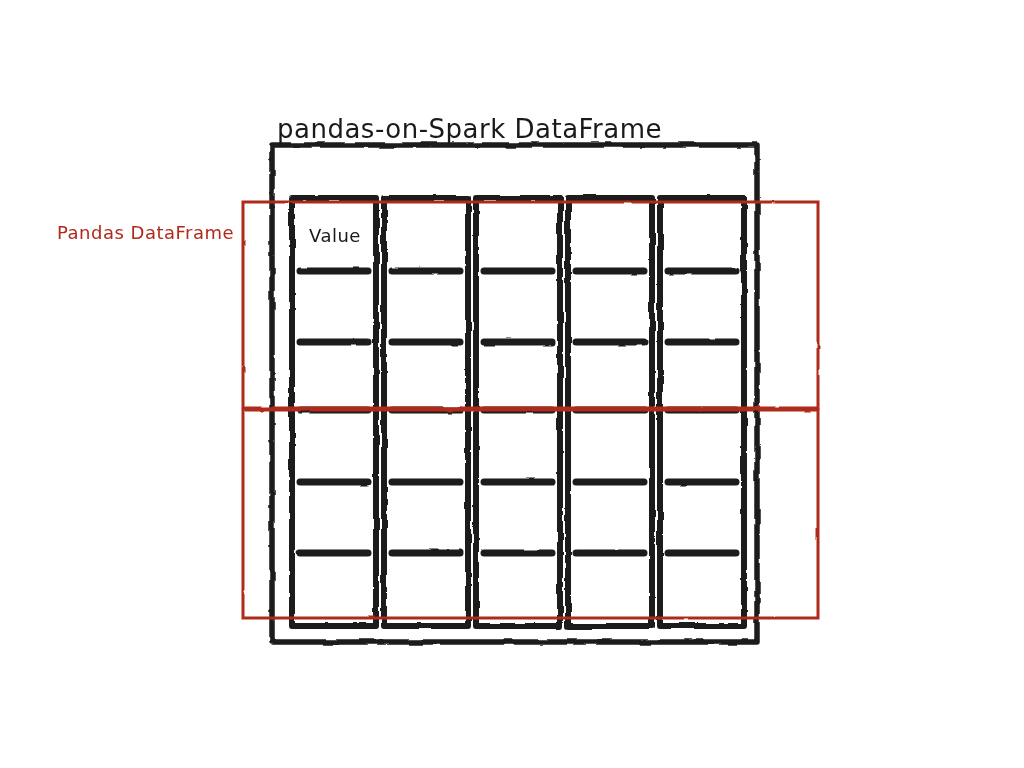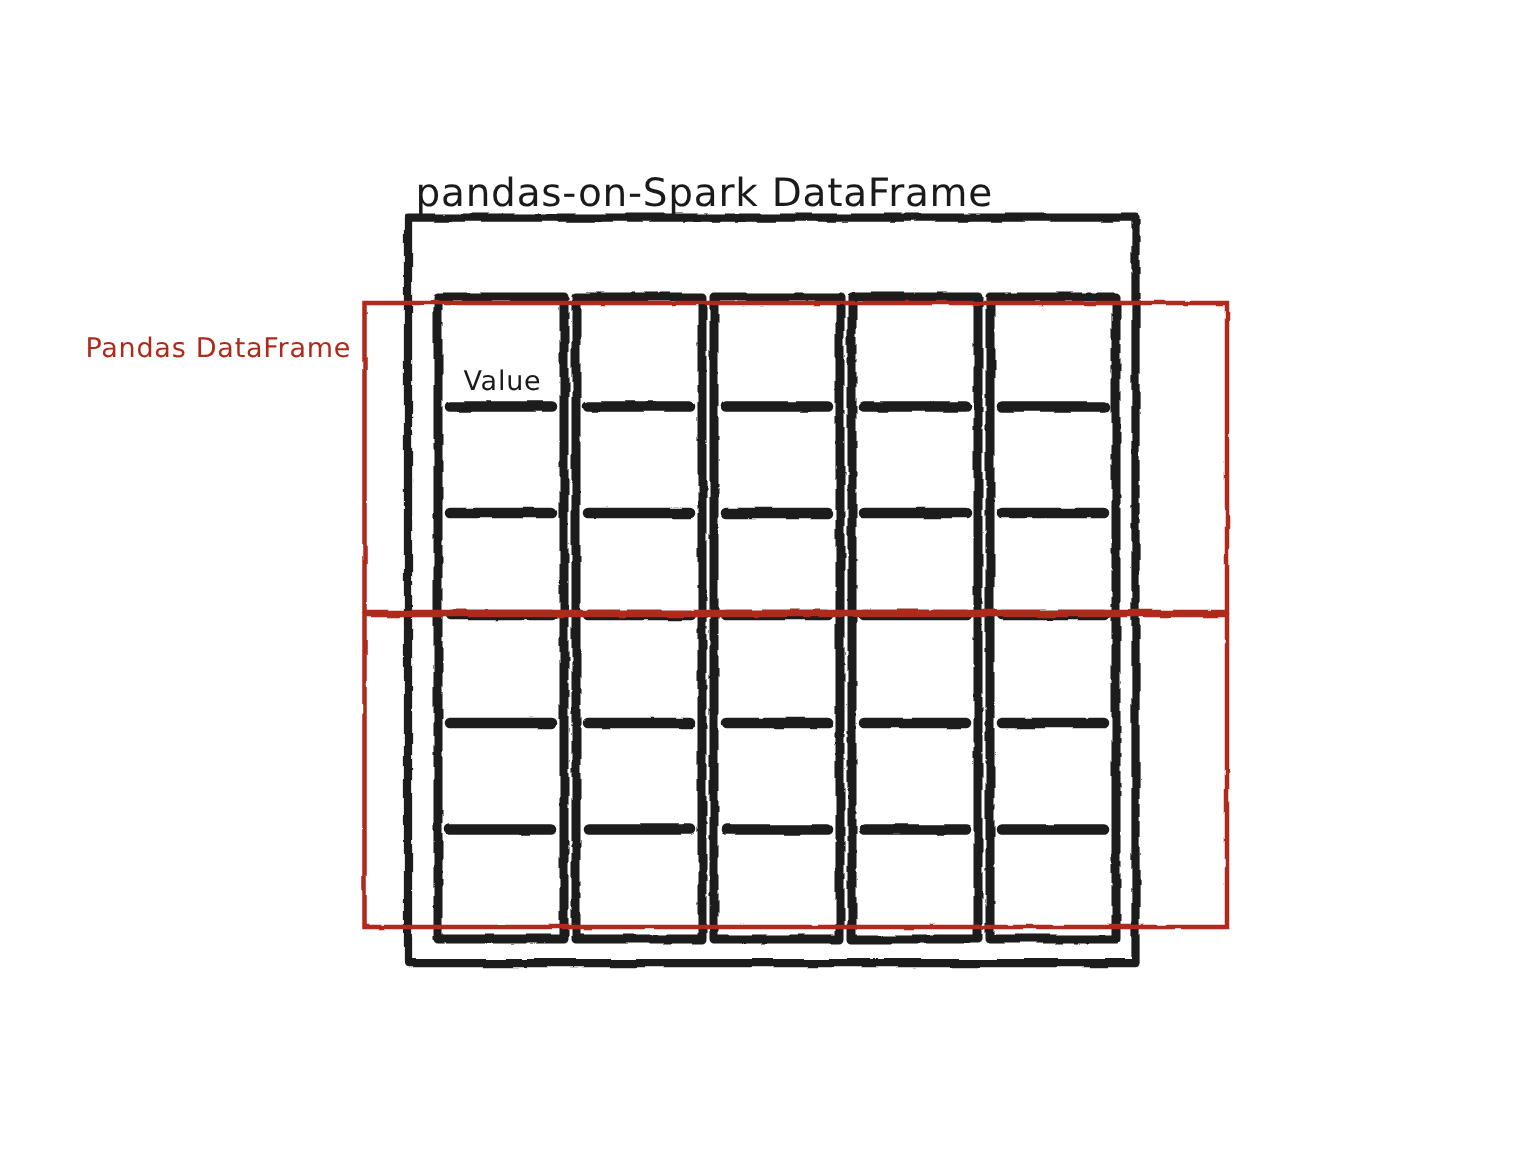--- a/index.html
+++ b/index.html
@@ -110,21 +110,21 @@
 
     <g filter="url(#rough2)">
       <rect x="243" y="202" width="575" height="206" fill="none" stroke="#b02a1c" stroke-width="3"></rect>
       <rect x="243" y="410" width="575" height="208" fill="none" stroke="#b02a1c" stroke-width="3"></rect>
     </g>
   </svg>
 
   <div class="label label-dark" style="left:277px; top:114px;">pandas-on-Spark DataFrame</div>
 
 
-  <div class="label label-dark" style="left:309px; top:225px; font-size:18px;margin-top:19px;">Value</div>
+  <div class="label label-dark" style="left:309px; top:225px; font-size:18px;">Value</div>
 
   <div class="label label-red" style="left:57px; top:206px;margin-top:16px;">Pandas DataFrame</div>
 
   <div class="hit" style="left:272px; top:145px; width:485px; height:497px;"></div>
 
   <div class="hit" style="left:292px; top:198px; width:84px; height:428px;"></div>
   <div class="hit" style="left:384px; top:198px; width:84px; height:428px;"></div>
   <div class="hit" style="left:476px; top:198px; width:84px; height:428px;"></div>
   <div class="hit" style="left:568px; top:198px; width:84px; height:428px;"></div>
   <div class="hit" style="left:660px; top:198px; width:84px; height:428px;"></div>

